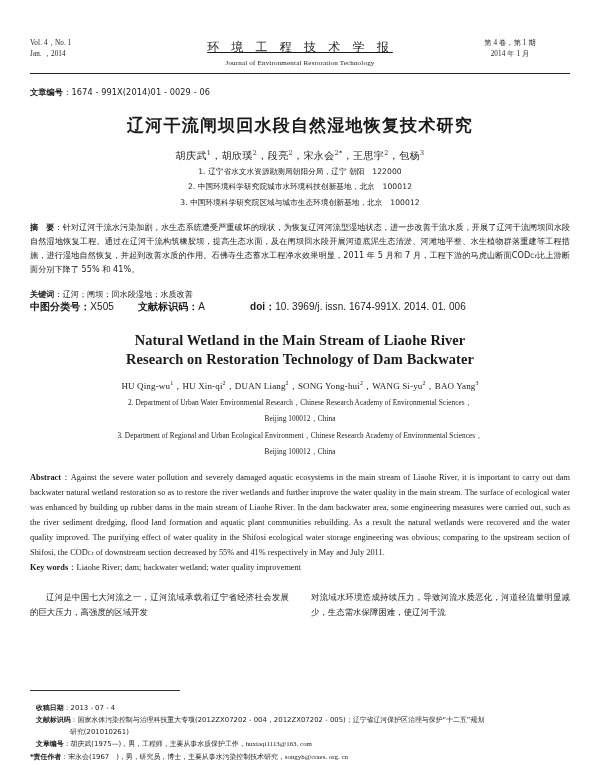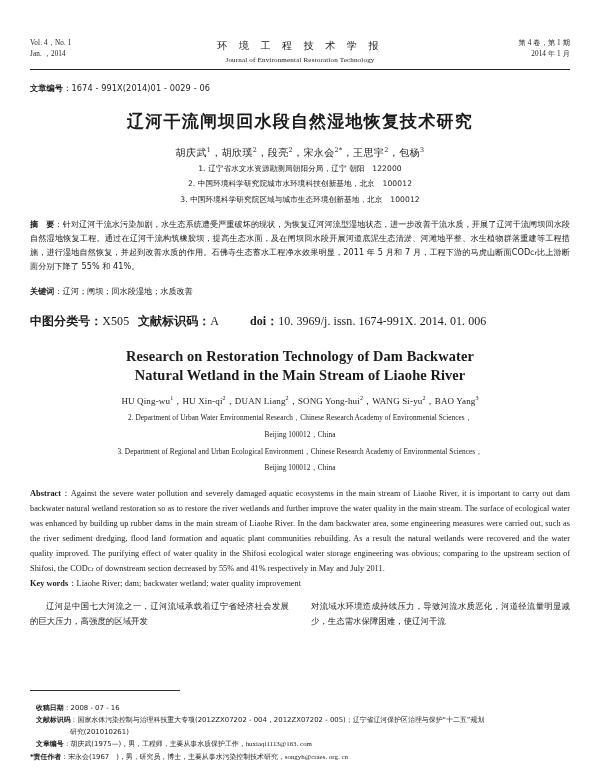--- a/index.html
+++ b/index.html
@@ -27,26 +27,27 @@
   .runhead {
     display: flex;
     align-items: flex-start;
     justify-content: space-between;
     font-size: 7.2px;
     line-height: 1.55;
     letter-spacing: 0.1px;
   }
   .runhead-left { width: 120px; text-align: left; }
   .runhead-center { flex: 1; text-align: center; }
-  .runhead-right { width: 120px; text-align: right; }
+  .runhead-right { width: 120px; text-align: center; }
   .journal-cn {
-    font-size: 10px;
+    font-size: 12px;
     letter-spacing: 4.2px;
     font-family: "DejaVu Sans", sans-serif;
     white-space: nowrap;
+    text-decoration: underline;
   }
   .journal-en {
     font-size: 7.1px;
     letter-spacing: 0.15px;
     margin-top: 1px;
     white-space: nowrap;
   }
   .rule {
     border: none;
     border-top: 1.1px solid #222;
@@ -104,23 +105,23 @@
   .abs-cn sub { font-size: 6px; vertical-align: baseline; }
   .kw-cn {
     margin-top: 12px;
     font-size: 8.1px;
     font-family: "DejaVu Sans", sans-serif;
     letter-spacing: 0.05px;
   }
   .kw-cn .lbl { font-weight: bold; }
 
   .clsline {
-    margin-top: 16px;
-    font-size: 12px;
-    font-family: Liberation Serif, serif;
+    margin-top: 0;
+    font-size: 10px;
+    font-family: Liberation Sans, sans-serif;
     display: flex;
     letter-spacing: 0.05px;
   }
   .clsline .c1 { width: 108px; font-weight: bold; }
   .clsline .c1 span.v { font-weight: normal; }
   .clsline .c2 { width: 112px; font-weight: bold; }
   .clsline .c2 span.v { font-weight: normal; }
   .clsline .c3 { font-weight: bold; }
   .clsline .c3 span.v { font-weight: normal; text-align: right; }
 
@@ -162,21 +163,21 @@
   .abs-en sub { font-size: 6px; vertical-align: baseline; }
   .kw-en {
     font-size: 8.3px;
     line-height: 1.82;
     letter-spacing: 0.02px;
   }
   .kw-en .lbl { font-weight: bold; }
 
   
   .body-cols {
-    margin-top: 8px;
+    margin-top: 15px;
     display: flex;
     gap: 22px;
   }
   .body-col {
     flex: 1;
     font-size: 8.4px;
     line-height: 1.76;
     text-align: justify;
     font-family: "DejaVu Sans", sans-serif;
     letter-spacing: 0.05px;
@@ -250,22 +251,22 @@
     <span class="lbl">关键词</span><span>：</span><span>辽河；闸坝；回水段湿地；水质改善</span>
   </div>
 
   <div class="clsline">
     <div class="c1"><span>中图分类号</span>：<span class="v">X505</span></div>
     <div class="c2"><span>文献标识码</span>：<span class="v">A</span></div>
     <div class="c3"><span>doi</span>：<span class="v">10. 3969/j. issn. 1674-991X. 2014. 01. 006</span></div>
   </div>
 
   <div class="title-en">
+    <div>Natural Wetland in the Main Stream of Liaohe River</div>
     <div>Research on Restoration Technology of Dam Backwater</div>
-    <div>Natural Wetland in the Main Stream of Liaohe River</div>
   </div>
 
   <div class="authors-en">
     HU Qing-wu<sup>1</sup>，HU Xin-qi<sup>2</sup>，DUAN Liang<sup>2</sup>，SONG Yong-hui<sup>2</sup>，WANG Si-yu<sup>2</sup>，BAO Yang<sup>3</sup>
   </div>
   <div class="affil-en">2. Department of Urban Water Environmental Research，Chinese Research Academy of Environmental Sciences，</div>
   <div class="affil-en">Beijing 100012，China</div>
   <div class="affil-en">3. Department of Regional and Urban Ecological Environment，Chinese Research Academy of Environmental Sciences，</div>
   <div class="affil-en">Beijing 100012，China</div>
 
@@ -281,19 +282,19 @@
     <div class="body-col">
       <p class="indent">辽河是中国七大河流之一，辽河流域承载着辽宁省经济社会发展的巨大压力，高强度的区域开发</p>
     </div>
     <div class="body-col">
       <p>对流域水环境造成持续压力，导致河流水质恶化，河道径流量明显减少，生态需水保障困难，使辽河干流</p>
     </div>
   </div>
 
   <hr class="foot-rule">
   <div class="footnotes">
-    <span class="fn idt"><span class="lbl">收稿日期</span>：<span>2008 - 07 - 16</span></span>
+    <span class="fn idt"><span class="lbl">收稿日期</span>：<span>2013 - 07 - 4</span></span>
     <span class="fn idt"><span class="lbl">文献标识码</span>：<span>国家水体污染控制与治理科技重大专项(2012ZX07202 - 004，2012ZX07202 - 005)；辽宁省辽河保护区治理与保护“十二五”规划</span><span class="cont">研究(201010261)</span></span>
     <span class="fn idt"><span class="lbl">文章编号</span>：<span>胡庆武(1975—)，男，工程师，主要从事水质保护工作，</span><span class="mail">huxiaqi1113@163. com</span></span>
     <span class="fn"><span class="lbl">*责任作者</span>：<span>宋永会(1967　)，男，研究员，博士，主要从事水污染控制技术研究，</span><span class="mail">songyh@craes. org. cn</span></span>
   </div>
 
 </div>
 
 </body></html>

